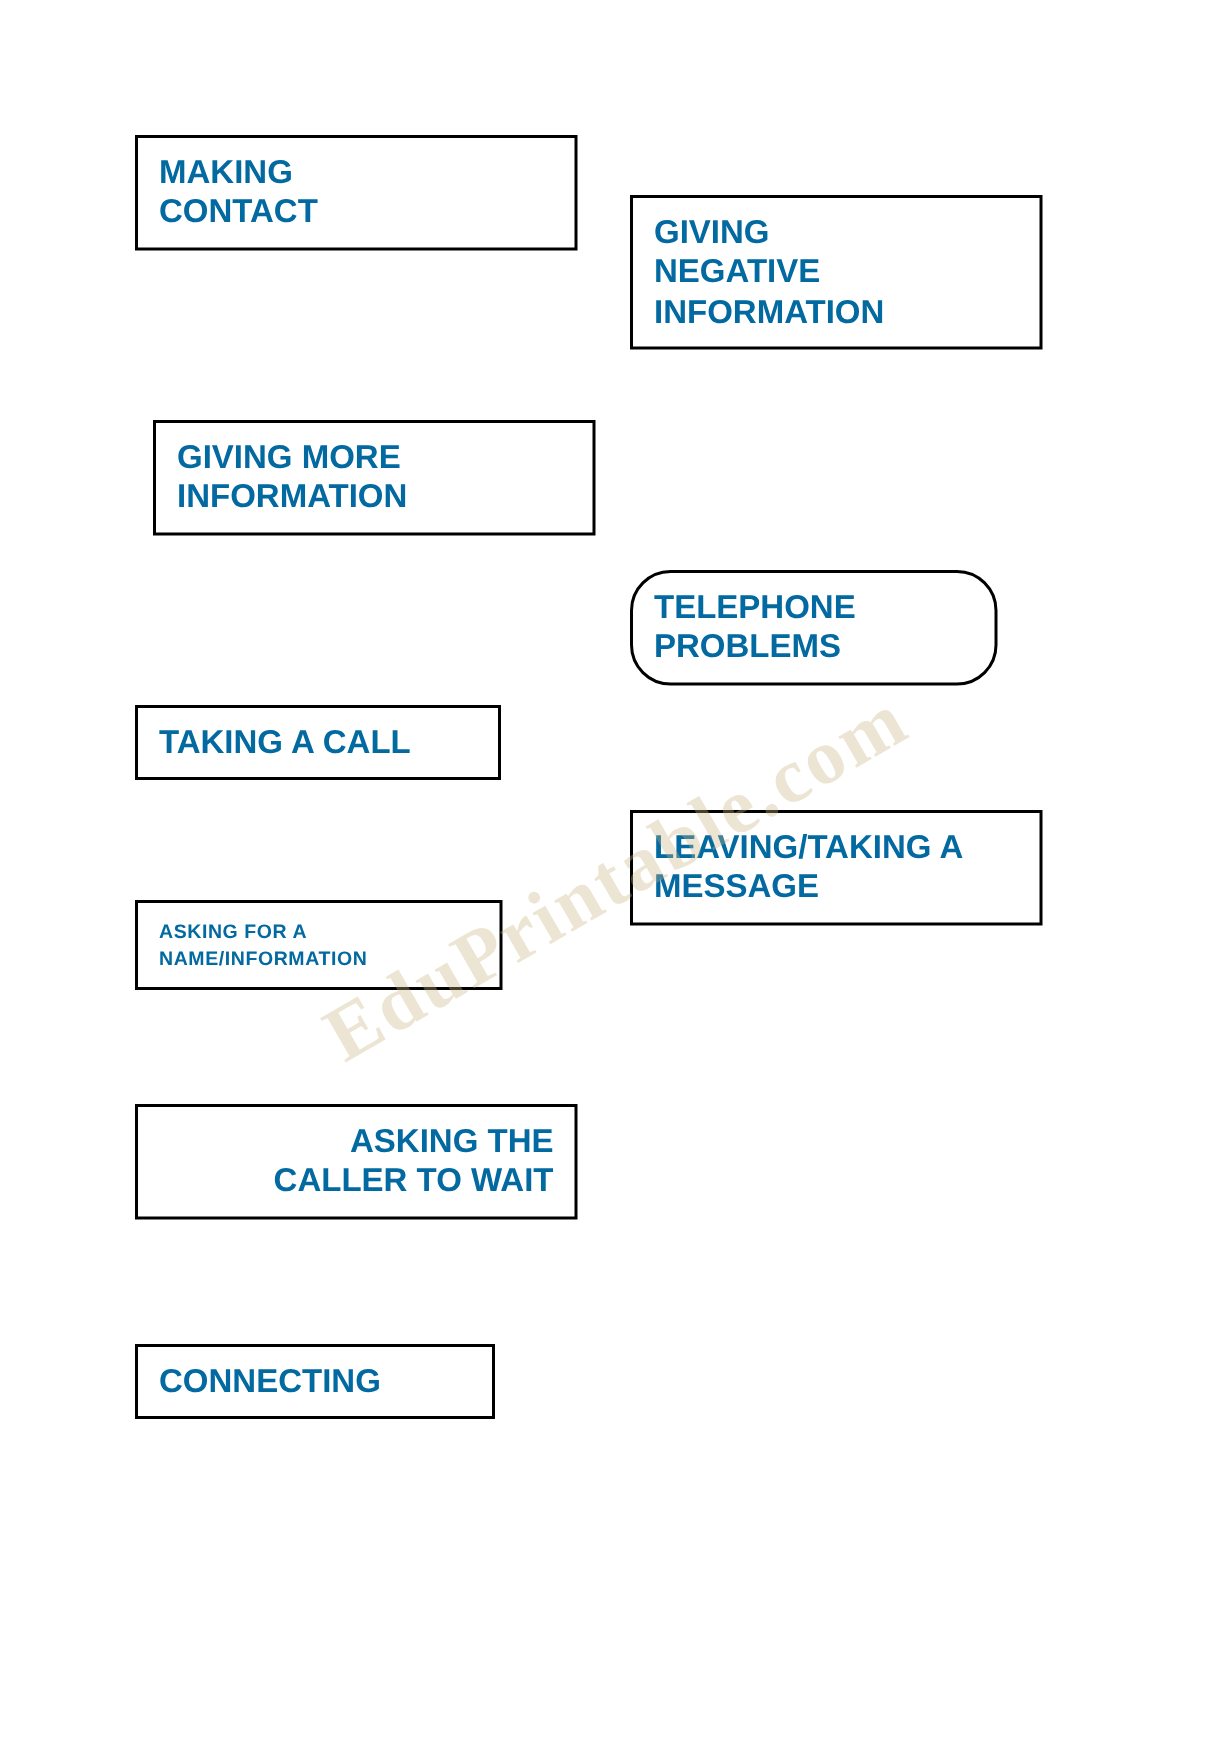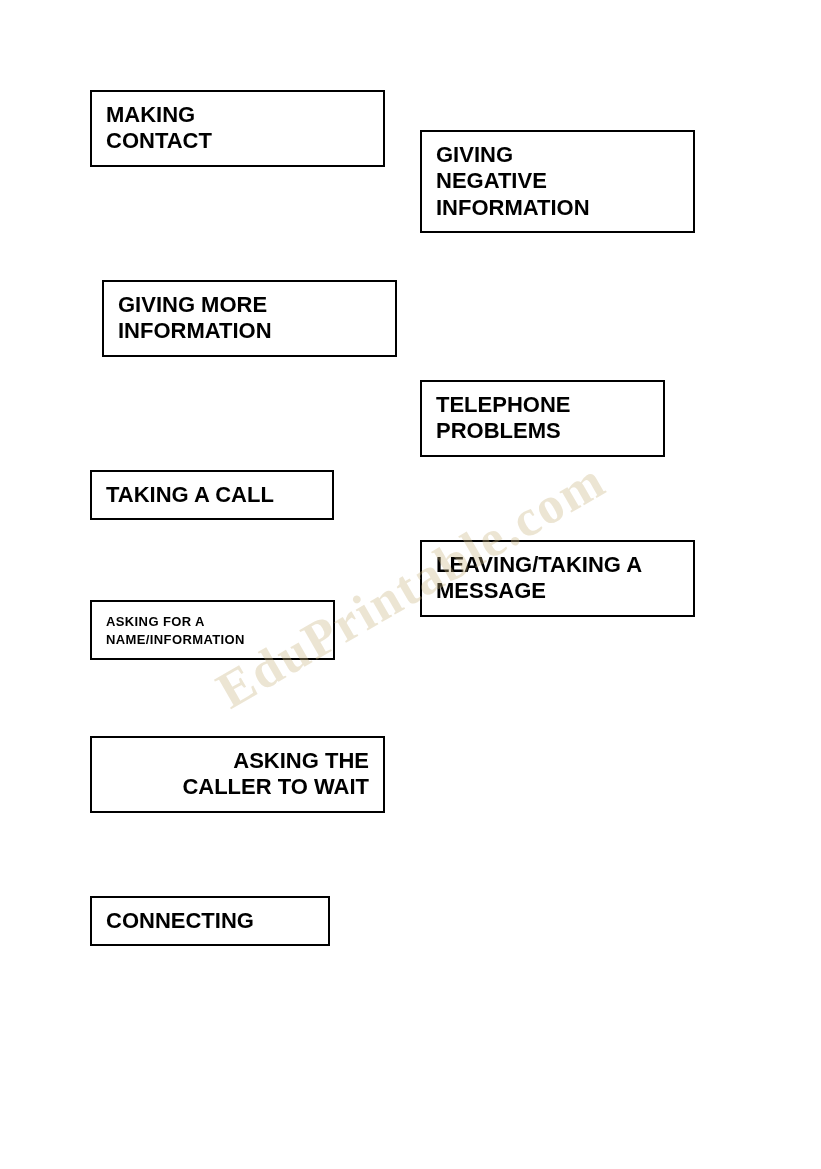--- a/index.html
+++ b/index.html
@@ -26,21 +26,21 @@
 
     .card {
       border: 2px solid #000000;
       padding: 10px 14px;
       display: inline-block;
       position: absolute;
     }
 
     .card-label {
       font-weight: 900;
-      color: #000000;
+      color: #0369a1;
       line-height: 1.2;
       white-space: pre-line;
     }
 
     .card-large {
       font-size: 22px;
     }
 
     .card-small {
       font-size: 13px;
@@ -69,21 +69,21 @@
 
 <div class="page">
   <div class="watermark">EduPrintable.com</div>
 <div class="card" style="top: 90px; left: 90px; width: 295px;"><span class="card-label card-large" style="white-space: pre-line;">MAKING
 CONTACT</span></div>
     <div class="card" style="top: 130px; left: 420px; width: 275px;"><span class="card-label card-large" style="white-space: pre-line; margin-top: 28px;">GIVING
 NEGATIVE
 INFORMATION</span></div>
     <div class="card" style="top: 280px; left: 102px; width: 295px;"><span class="card-label card-large" style="white-space: pre-line;">GIVING MORE
 INFORMATION</span></div>
-    <div class="card" style="top: 380px; left: 420px; width: 245px;"><span class="card-label card-large" style="white-space: pre-line;">TELEPHONE
+    <div class="card" style="top: 380px; left: 420px; width: 245px; border-radius: 27px;"><span class="card-label card-large" style="white-space: pre-line;">TELEPHONE
 PROBLEMS</span></div>
     <div class="card" style="top: 470px; left: 90px; width: 244px;"><span class="card-label card-large" style="white-space: pre-line;">TAKING A CALL</span></div>
     <div class="card" style="top: 540px; left: 420px; width: 275px;"><span class="card-label card-large" style="white-space: pre-line;">LEAVING/TAKING A
 MESSAGE</span></div>
     <div class="card" style="top: 600px; left: 90px; width: 245px;"><span class="card-label card-small" style="white-space: pre-line;">ASKING FOR A
 NAME/INFORMATION</span></div>
     <div class="card" style="top: 736px; left: 90px; width: 295px; text-align: right;"><span class="card-label card-large" style="white-space: pre-line;">ASKING THE
 CALLER TO WAIT</span></div>
     <div class="card" style="top: 896px; left: 90px; width: 240px;"><span class="card-label card-large" style="white-space: pre-line;">CONNECTING</span></div>
   </div>

